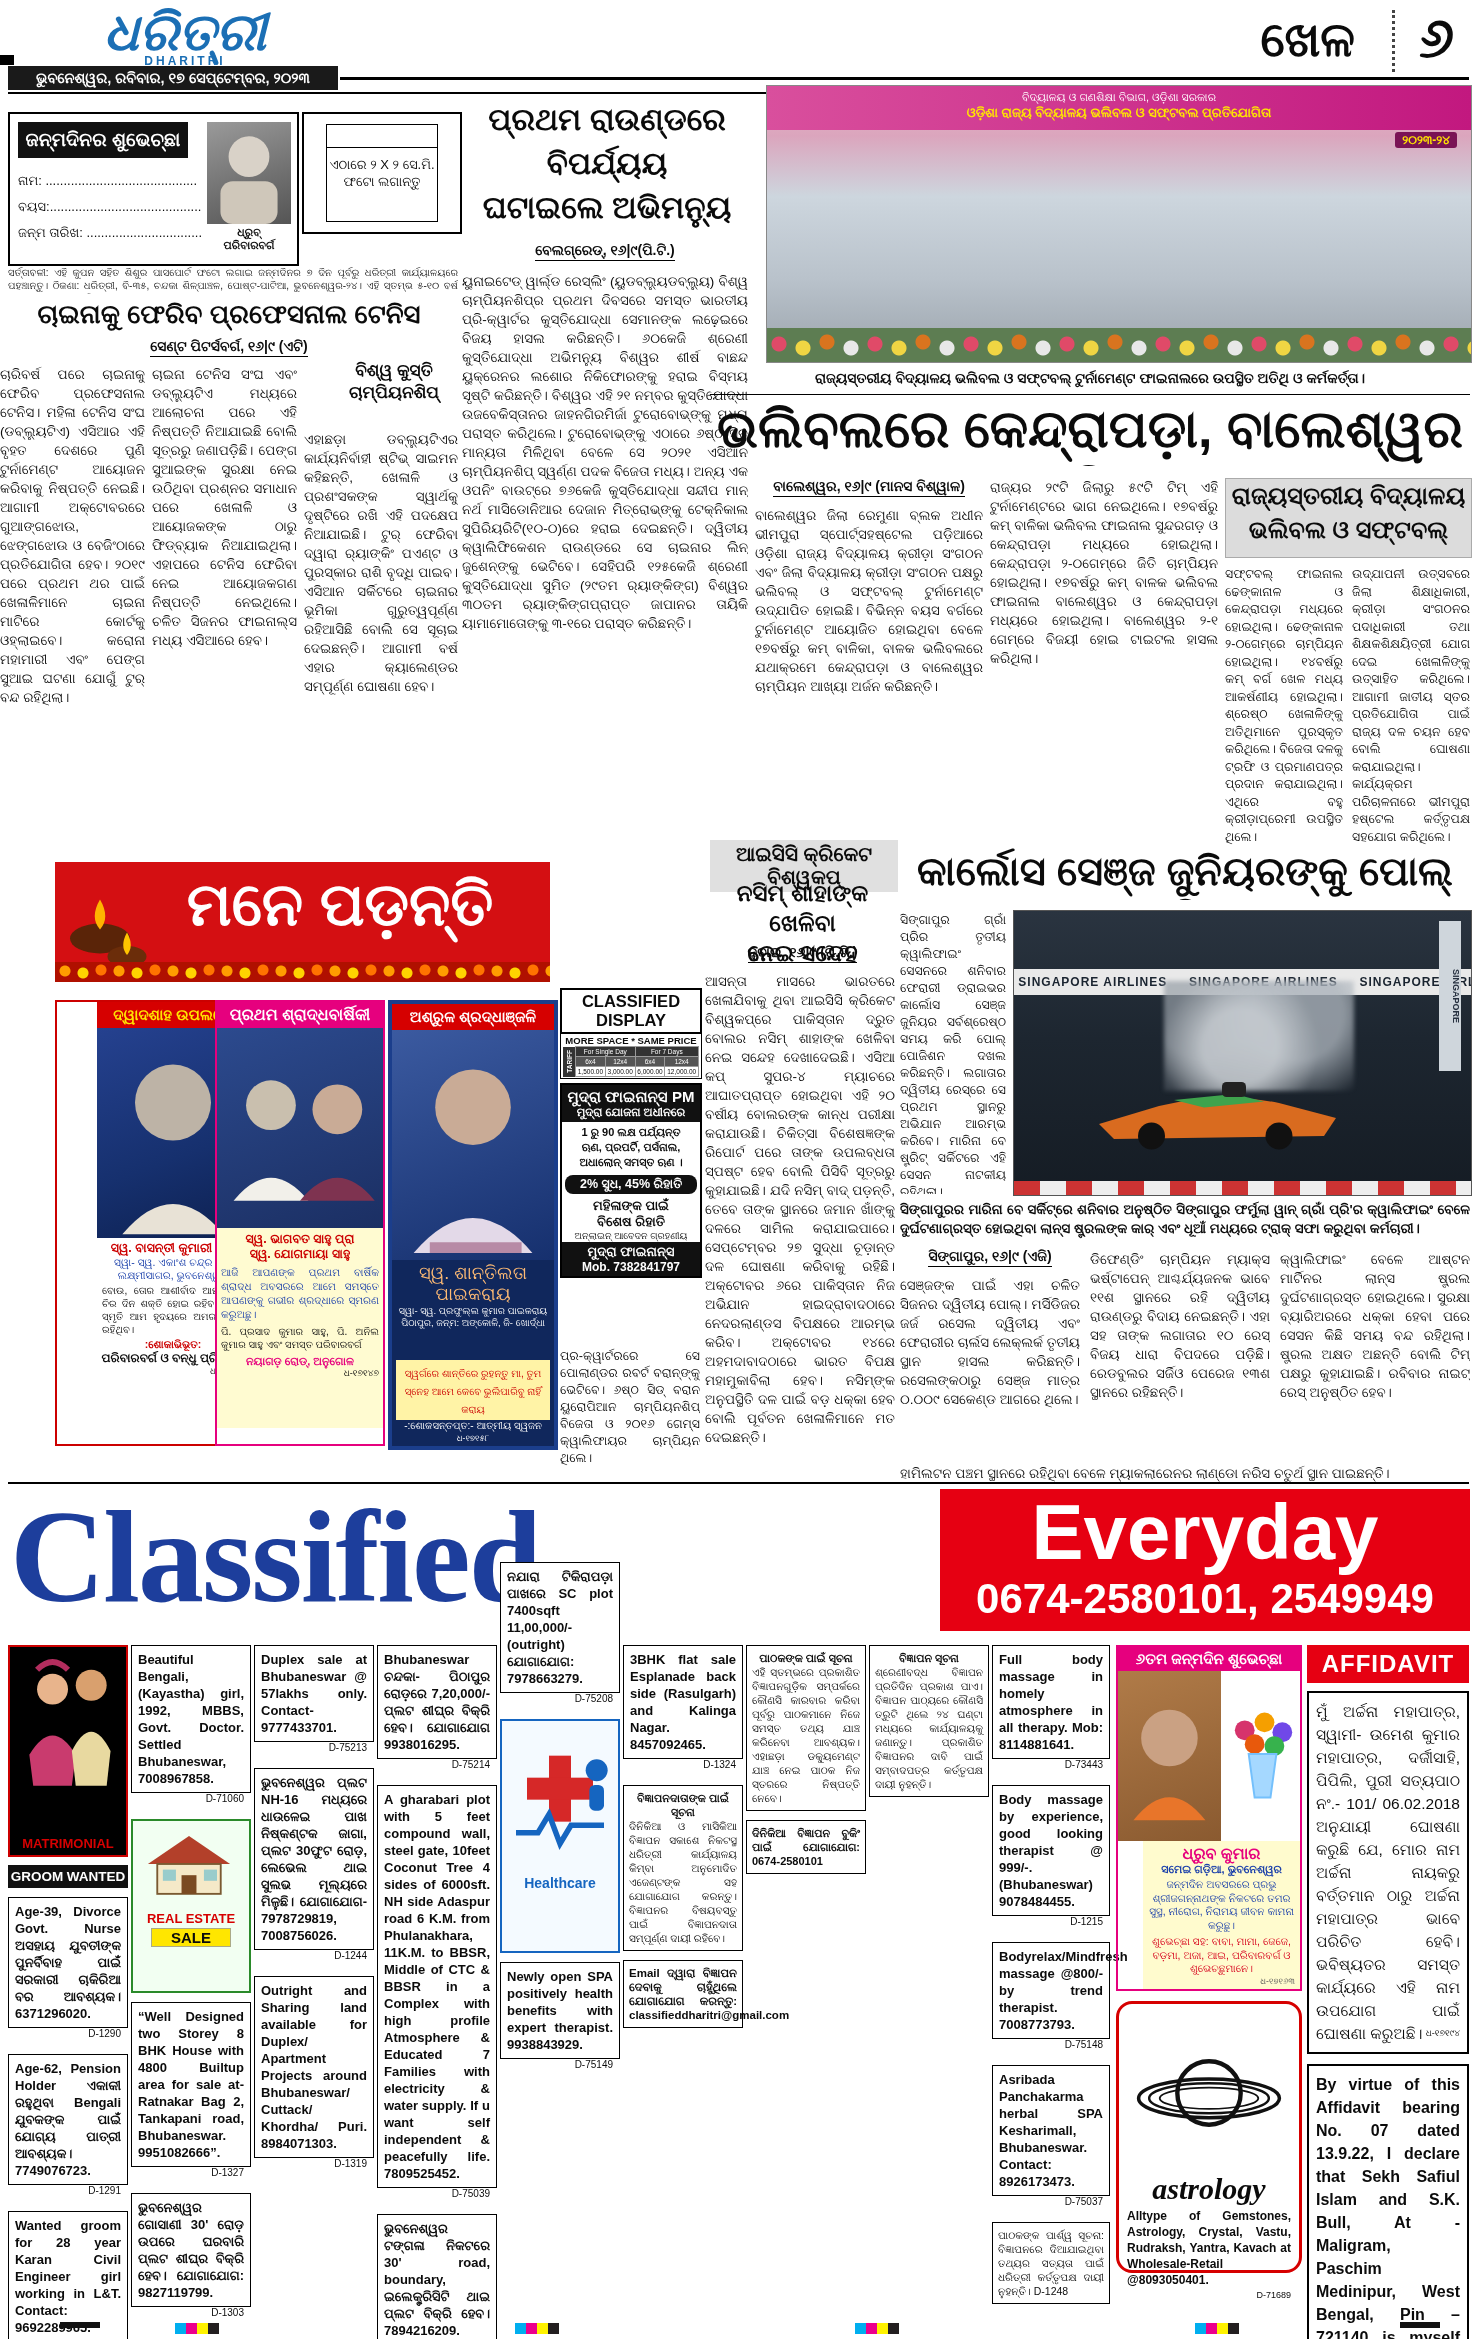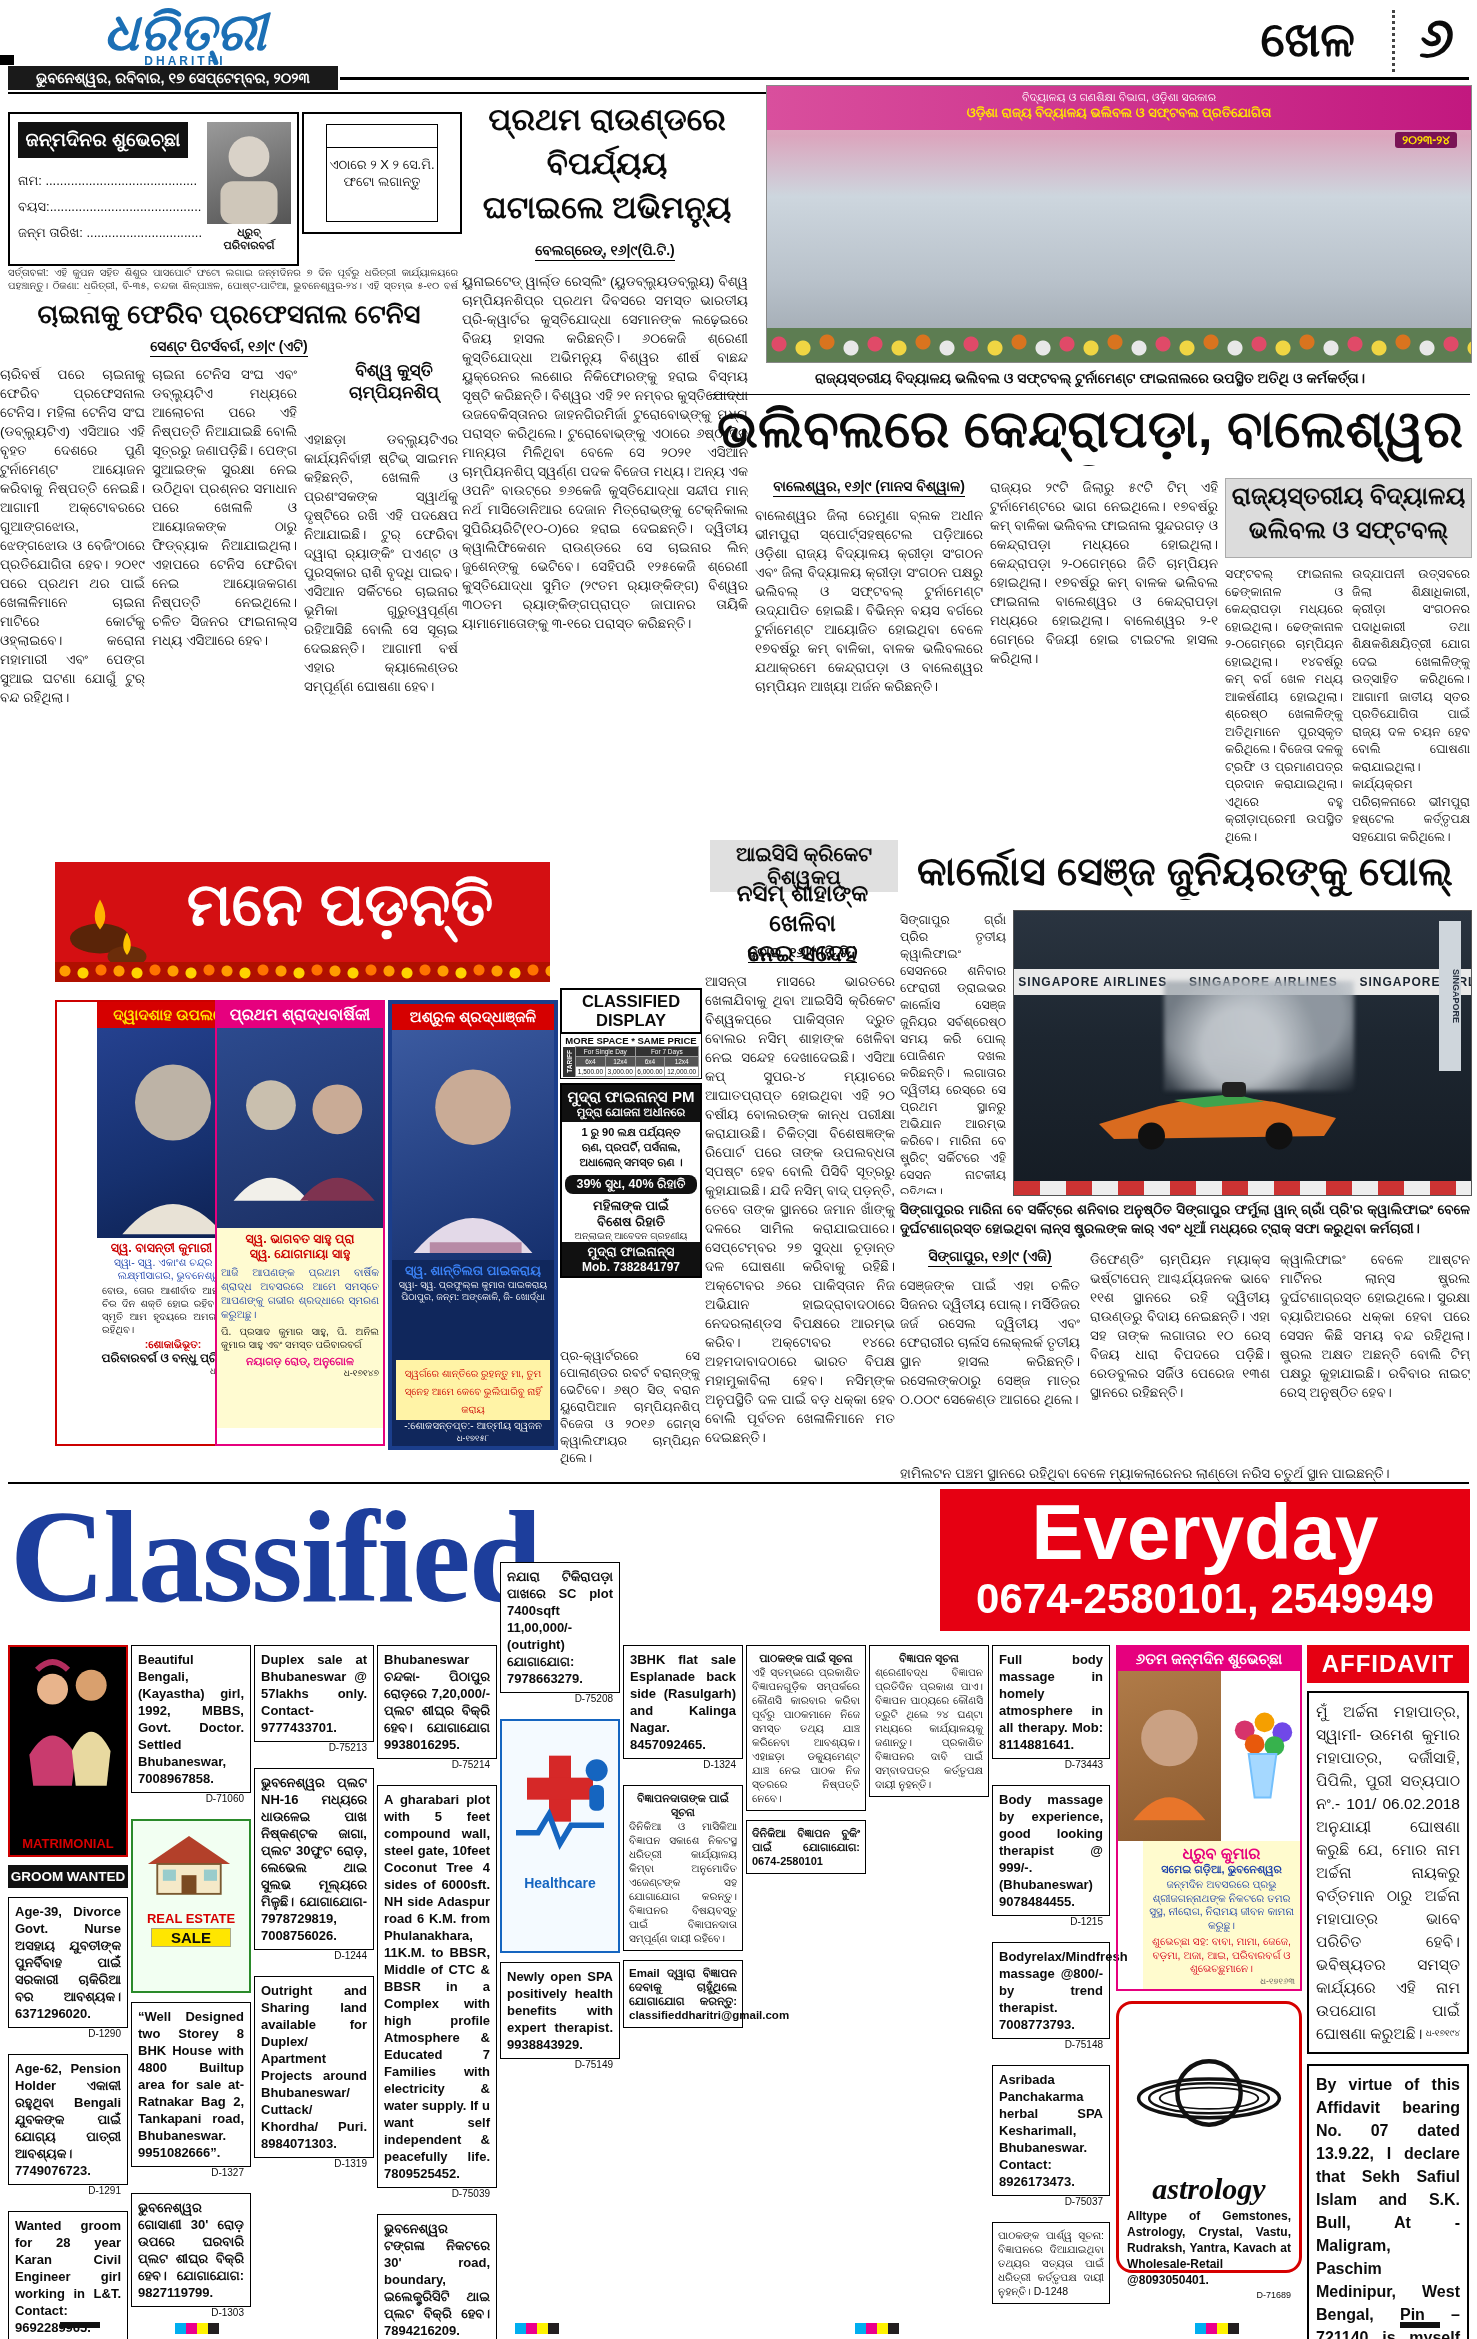--- a/index.html
+++ b/index.html
@@ -190,21 +190,21 @@
   <div class="obit-card" style="left:388px;top:1000px;width:162px;height:442px;border:4px solid #1b3e8c;background:#10275c;">
     <div style="background:#d60000;color:#fff;font-weight:bold;font-size:15px;text-align:center;padding:4px 1px;">ଅଶ୍ରୁଳ ଶ୍ରଦ୍ଧାଞ୍ଜଳି</div>
     <div style="height:230px;background:linear-gradient(160deg,#3b5aa0,#16306e);">
       <svg viewBox="0 0 60 80" class="photo-sil">
           <circle cx="30" cy="26" r="14" fill="#c9ab96"></circle>
           <path d="M8 80 q22 -26 44 0 z" fill="#e3d9e8"></path>
           <path d="M14 76 h34 v4 h-34 z" fill="#b78aa6"></path>
         </svg>
     </div>
     <div class="ctr" style="color:#fff;padding:3px 4px 0 4px;">
-      <div style="font-weight:bold;font-size:13px;color:#3b82f6;">ସ୍ୱ. ଶାନ୍ତିଲତା ପାଇକରାୟ</div>
+      <div style="font-weight:normal;font-size:18px;color:#fdba74;">ସ୍ୱ. ଶାନ୍ତିଲତା ପାଇକରାୟ</div>
       <div style="font-size:9.5px;">ସ୍ୱା- ସ୍ୱ. ପ୍ରଫୁଲ୍ଲ କୁମାର ପାଇକରାୟ</div>
       <div style="font-size:9.5px;">ପିଠାପୁର, ଜନ୍ମ: ଅଙ୍କୋଳି, ଜି- ଖୋର୍ଦ୍ଧା</div>
     </div>
     <div style="position:absolute;left:4px;right:4px;bottom:26px;background:#fff3a6;text-align:center;padding:3px 3px;">
       <span style="color:#c00;font-size:10px;line-height:13px;">ସ୍ୱର୍ଗରେ ଶାନ୍ତିରେ ରୁହନ୍ତୁ ମା, ତୁମ ସ୍ନେହ ଆମେ କେବେ ଭୁଲିପାରିବୁ ନାହିଁ କରାୟ</span>
     </div>
     <div class="ctr" style="position:absolute;left:0;right:0;bottom:2px;color:#fff;font-size:10px;">
       <span>-:ଶୋକସନ୍ତପ୍ତ:-</span>
       <span>ଆତ୍ମୀୟ ସ୍ୱଜନ</span>
       <span style="font-size:8.5px;">ଧ-୧୭୧୫୮</span>
@@ -241,21 +241,21 @@
       <div style="background:#111;color:#fff;text-align:center;padding:3px 1px;">
         <span style="font-size:15px;font-weight:bold;">ମୁଦ୍ରା ଫାଇନାନ୍ସ</span>
         <span style="font-size:15px;font-weight:bold;">PM</span>
         <div style="font-size:11.5px;font-weight:bold;">ମୁଦ୍ରା ଯୋଜନା ଅଧୀନରେ</div>
       </div>
       <div class="ctr" style="font-size:11px;font-weight:bold;line-height:15px;padding:3px 16px;">
         <span>1 ରୁ 90 ଲକ୍ଷ ପର୍ଯ୍ୟନ୍ତ ଋଣ,</span>
         <span>ପ୍ରପର୍ଟି, ପର୍ସନାଲ, ଅଧାଲୋନ୍</span>
         <span>ସମସ୍ତ ଋଣ ।</span>
       </div>
-      <div style="background:#111;color:#fff;text-align:center;font-size:12.5px;font-weight:bold;border-radius:8px;margin:2px 3px;padding:2px 0;">39% ସୁଧ, 40% ରିହାତି</div>
+      <div style="background:#111;color:#fff;text-align:center;font-size:12.5px;font-weight:bold;border-radius:8px;margin:2px 3px;padding:2px 0;">2% ସୁଧ, 45% ରିହାତି</div>
       <div class="ctr b" style="font-size:13px;line-height:16px;padding-top:2px;">
         <span>ମହିଳାଙ୍କ ପାଇଁ</span><br>
         <span>ବିଶେଷ ରିହାତି</span>
       </div>
       <div class="ctr" style="font-size:9.5px;">ଅନ୍‌ଲାଇନ୍ ଆବେଦନ ଗ୍ରହଣୀୟ</div>
       <div style="background:#111;color:#fff;text-align:center;padding:2px 0;">
         <div style="font-size:13px;font-weight:bold;">ମୁଦ୍ରା ଫାଇନାନ୍ସ</div>
         <div style="font-size:12px;font-weight:bold;">Mob. 7382841797</div>
       </div>
     </div>

